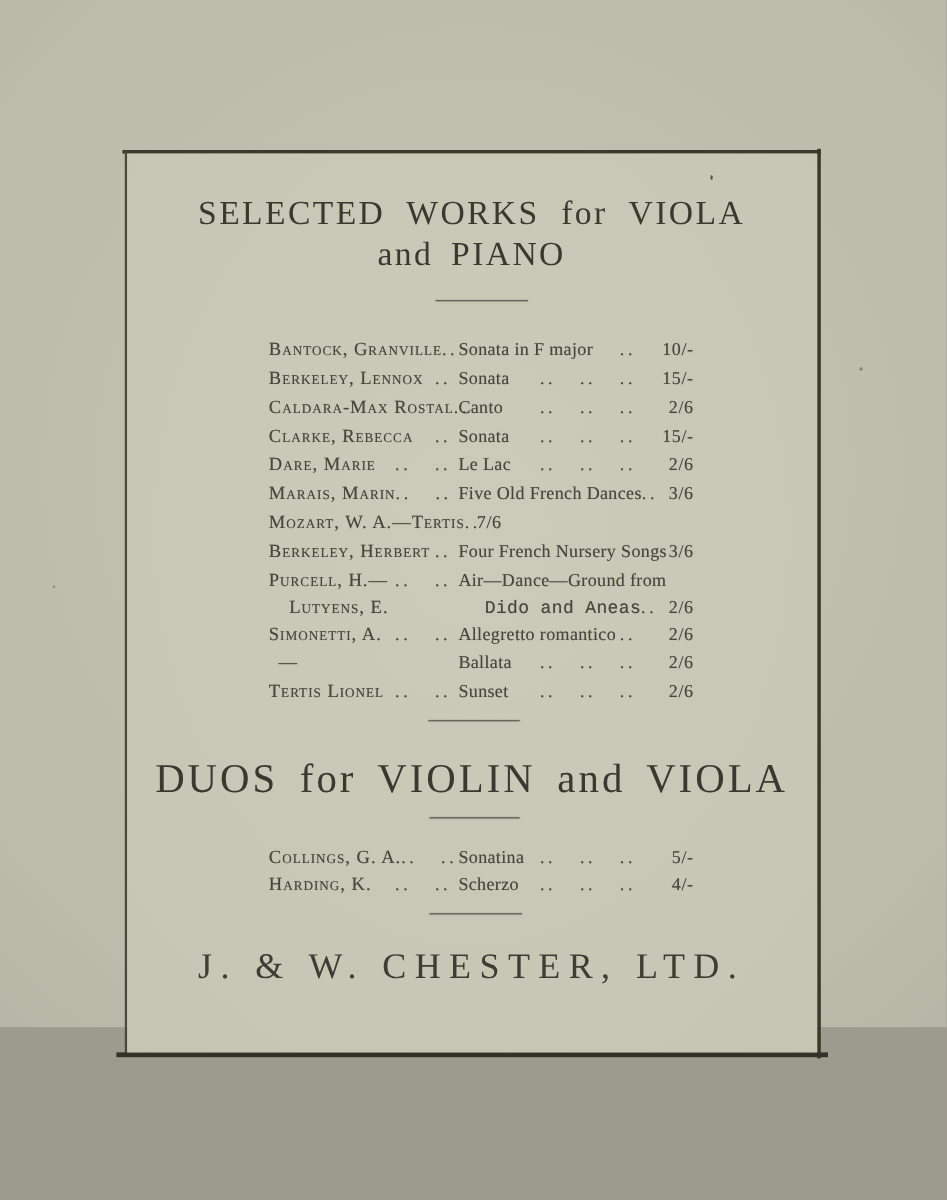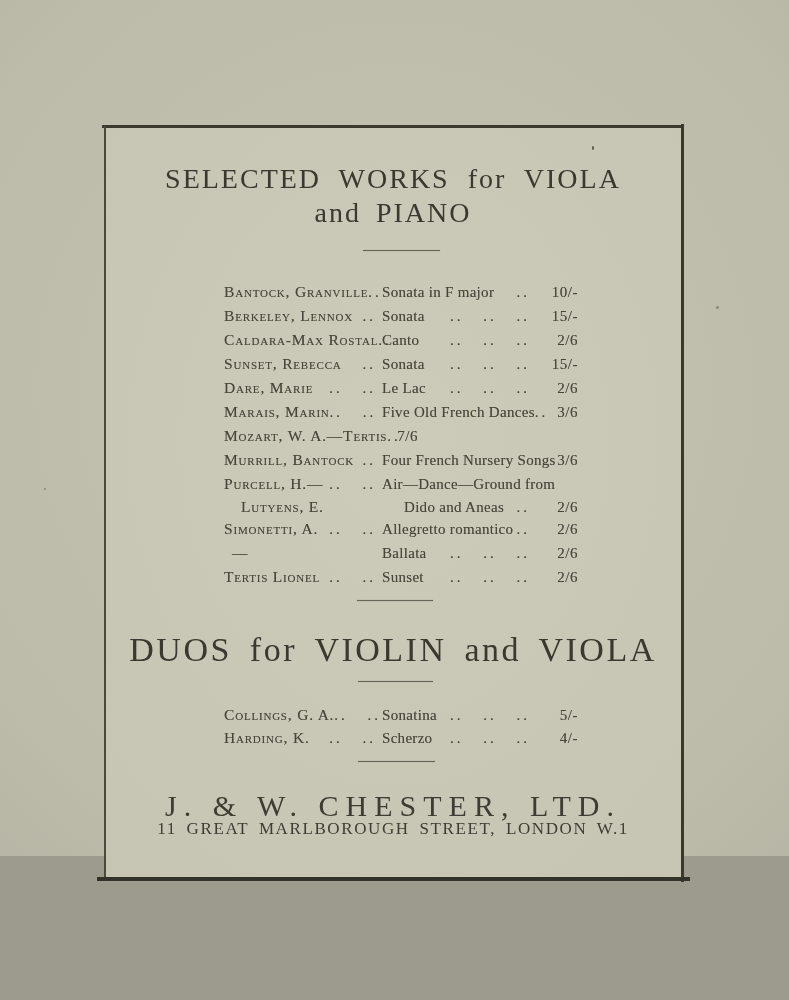--- a/index.html
+++ b/index.html
@@ -41,21 +41,21 @@
   .row-duo { height:23px; line-height:23px; }
   .name-cell { display:flex; align-items:baseline; width:158px; flex:none; }
   .work-cell { display:flex; align-items:baseline; flex:1 1 auto; min-width:0; }
   .price-cell { flex:none; width:36px; text-align:right; font-size:15px; letter-spacing:0.5px; }
   .nm { white-space:nowrap; font-variant:small-caps; font-size:15.5px; letter-spacing:0.8px; }
   .wk { white-space:nowrap; font-size:15px; letter-spacing:0.3px; }
   .dots { margin-left:auto; letter-spacing:3px; word-spacing:13px; font-size:15px; white-space:nowrap; }
   .name-cell .dots { padding-right:6px; }
   .work-cell .dots { padding-right:12px; }
   .indent-name { padding-left:17px; }
-  .indent-work { padding-left:22px; }
+  .indent-work { padding-left:22px;font-family:Liberation Mono, monospace; }
   .dash-pad { padding-left:8px; }
   .footer1 { top:789px; font-size:30px; letter-spacing:7px;   color:#3e3d33; }
   .footer2 { top:819px; font-size:17px; letter-spacing:1.6px; color:#3e3d33; word-spacing:4px; }
   .speck { position:absolute; background:#55544a; border-radius:50%; }
   .speck1 { left:592px; top:146px; width:2px; height:4px; }
   .speck2 { left:716px; top:306px; width:3px; height:3px; opacity:.5; }
   .speck3 { left:44px;  top:488px; width:2px; height:2px; opacity:.5; }
 </style>
 </head>
 <body>
@@ -106,21 +106,21 @@
         </span>
       <span class="work-cell">
           <span class="wk">Canto</span>
           <span class="dots">.. .. ..</span>
         </span>
       <span class="price-cell">2/6</span>
     </div>
 
     <div class="row">
       <span class="name-cell">
-          <span class="nm">Sunset, Rebecca</span>
+          <span class="nm">Clarke, Rebecca</span>
           <span class="dots">..</span>
         </span>
       <span class="work-cell">
           <span class="wk">Sonata</span>
           <span class="dots">.. .. ..</span>
         </span>
       <span class="price-cell">15/-</span>
     </div>
 
     <div class="row">
@@ -150,21 +150,21 @@
     <div class="row">
       <span class="name-cell">
           <span class="nm">Mozart, W. A.—Tertis</span>
           <span class="dots">..</span>
         </span>
       <span class="price-cell">7/6</span>
     </div>
 
     <div class="row">
       <span class="name-cell">
-          <span class="nm">Murrill, Bantock</span>
+          <span class="nm">Berkeley, Herbert</span>
           <span class="dots">..</span>
         </span>
       <span class="work-cell">
           <span class="wk">Four French Nursery Songs</span>
           <span class="dots"></span>
         </span>
       <span class="price-cell">3/6</span>
     </div>
 
     <div class="row">
@@ -259,19 +259,18 @@
           <span class="dots">.. .. ..</span>
         </span>
       <span class="price-cell">4/-</span>
     </div>
 
   </div>
 
   <div class="rule rule4"></div>
 
   <div class="abs center-block footer1">J. &amp; W. CHESTER, LTD.</div>
-  <div class="abs center-block footer2">11 GREAT MARLBOROUGH STREET, LONDON W.1</div>
 
   <div class="speck speck1"></div>
   <div class="speck speck2"></div>
   <div class="speck speck3"></div>
 
 </div>
 
 </body></html>

